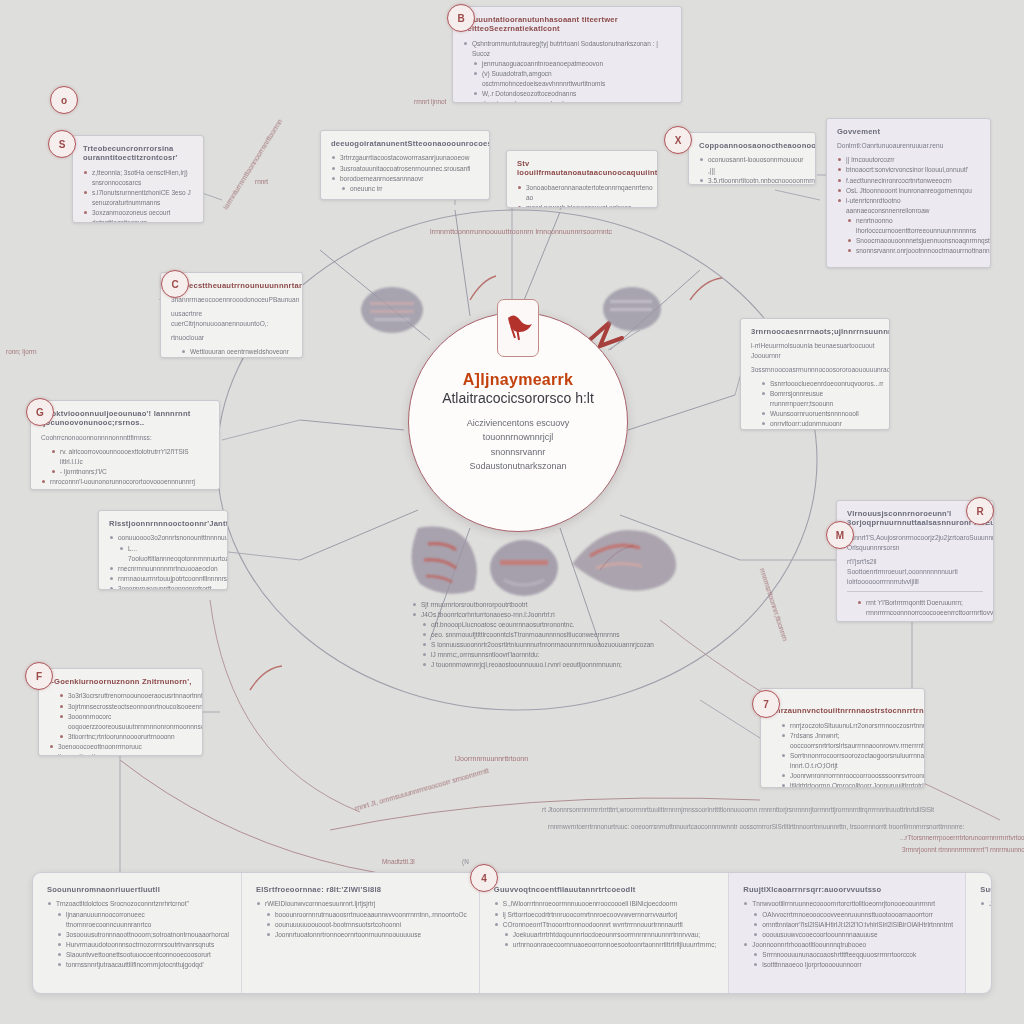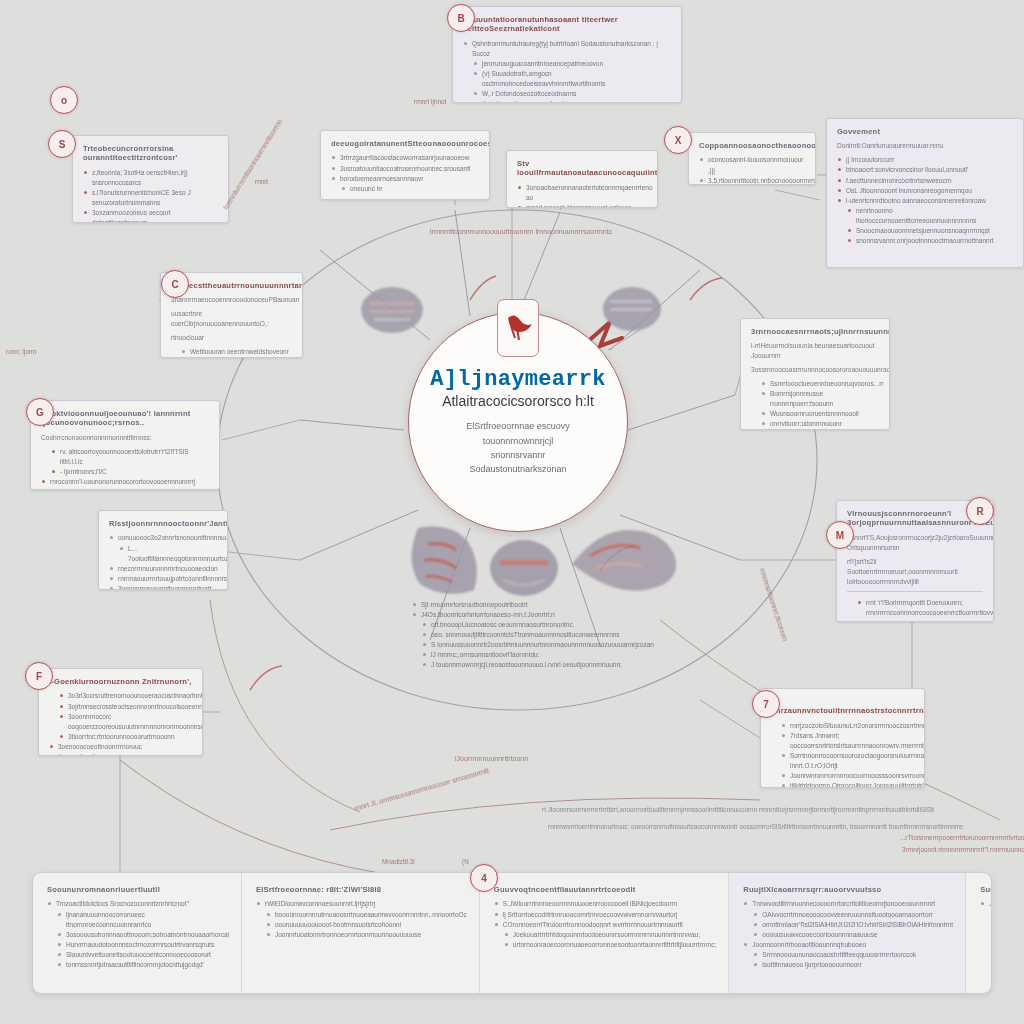--- a/index.html
+++ b/index.html
@@ -67,21 +67,21 @@
   #hub{
     position:absolute;left:408px;top:312px;width:218px;height:218px;
     border-radius:50%;
     background:#fdfcfb;
     border:1.4px solid #a9636a;
     box-shadow:0 2px 10px rgba(80,60,70,.18);
     display:flex;flex-direction:column;align-items:center;
     justify-content:center;text-align:center;
     z-index:5;
   }
-  #hub .h1{font-size:22px;font-weight:bold;color:#0369a1;letter-spacing:.3px;filter:blur(.3px);font-family:Liberation Mono, monospace;}
+  #hub .h1{font-size:16px;font-weight:bold;color:#c2410c;letter-spacing:.3px;filter:blur(.3px);}
   #hub .h2{font-size:14px;color:#3a3a42;margin-top:1px;filter:blur(.4px);}
   #hub .h3{font-size:9px;color:#6a6a74;line-height:1.6;margin-top:10px;filter:blur(.45px);}
 
   
   .organ{position:absolute;filter:blur(1.1px);opacity:.82;z-index:3;}
   .pill{
     position:absolute;z-index:6;
     width:40px;height:56px;border-radius:7px;
     background:#fbf8f7;border:1.2px solid #c08a86;
     filter:blur(.3px);
@@ -209,21 +209,21 @@
     <svg width="40" height="56" viewBox="0 0 40 56">
       <path d="M10 18 q 6 -6 12 2 q 5 7 12 4 q -5 9 -14 8 q -8 -1 -10 -14 z" fill="#b3322c"></path>
       <path d="M13 26 l 4 12 M19 28 l 2 12" stroke="#b3322c" stroke-width="2"></path>
     </svg>
   </div>
 
   <div id="hub">
     <div class="h1">A]ljnaymearrk</div>
     <div class="h2">Atlaitracocicsororsco h:lt</div>
     <div class="h3">
-      <div>ElSrtfroeoornnae escuovy</div>
+      <div>Aicziviencentons escuovy</div>
       <div>touonnrnownnrjcjl</div>
       <div>snonnsrvannr</div>
       <div>Sodaustonutnarkszonan</div>
     </div>
   </div>
 
   <div id="center-sublist-holder" style="position:absolute;left:412px;top:600px;width:250px;z-index:4;">
     <ul class="bl">
         <li>Sjt  rrnuurnrtorsroutbonrorpoutrtbootrt</li>
         <li>J4Os.tboonrtcorhnturrtonaoeso-rnn.l:Joonrtrl:ri</li>
@@ -238,21 +238,21 @@
   <div id="boxes-mount">
       <div class="box tint" style="left: 452px; top: 6px; width: 230px; height: 97px;">
         <div class="box-title red">Rouuuntatiooranutunhasoaant titeertwer lleitteoSeezrnatiekatlcont</div>
         <ul class="bl">
           <li>Qshntrommuntutraureg(tyj butrtrtoani Sodaustonutnarkszonan : | Sucoz</li>
           <li class="indent">jenrrunaoguacoanntnroeanoepatmeoovon</li>
           <li class="indent">(v)  Suuadotrath,amgocn osctrnmohncedoeiseavvhnnnrttwurtitnomis</li>
           <li class="indent">W,.r Dotondoseozottoceodnanns doqotnonn,loornanrusrzbrodoooz</li>
         </ul>
       </div>
-      <div class="box tint2" style="left: 72px; top: 135px; width: 157px; height: 88px;">
+      <div class="box tint2" style="left: 72px; top: 135px; width: 132px; height: 88px;">
         <div class="box-title">Trteobecuncronrrorsina  ouranntitoectitzrontcosr'</div>
         <ul class="bl redb">
           <li>z,tteonnia;  3sotHa  oensctHien,lrj) snsronnocosarcs</li>
           <li>s.l7lonutsrurnnentlzhoniCE 3eso J senuzoraturtnummanns</li>
           <li>3oxzanrnoozoneus  oecourt  datnnttiocnitoonurn</li>
         </ul>
       </div>
       <div class="box" style="left: 320px; top: 130px; width: 170px; height: 70px;">
         <div class="box-title">deeuogoiratanunentStteoonaooounrocoes</div>
         <ul class="bl">
@@ -269,21 +269,21 @@
           <li>maarl noworh,hloowcaouuat onkwes.</li>
         </ul>
       </div>
       <div class="box" style="left: 688px; top: 132px; width: 128px; height: 53px;">
         <div class="box-title">Coppoannoosaonoctheaoonoosctiannooonn</div>
         <ul class="bl">
           <li>oconuosannt-loouosonnrnouuour ,|||</li>
           <li>3.5.rtioonnrtitootn.nnbocnooooonrnrnaoownnrsoo</li>
         </ul>
       </div>
-      <div class="box tint" style="left: 826px; top: 118px; width: 198px; height: 150px;">
+      <div class="box tint" style="left: 826px; top: 118px; width: 165px; height: 150px;">
         <div class="box-title">Govvement</div>
         <div class="box-sub">Donlrntl:Oanrtunuoaurenruuuar.renu</div>
         <ul class="bl redb">
           <li>|| lrncouutorcozrr</li>
           <li>btnoaocrt:sonvicrvoncsinor lloouul,onnuutl'</li>
           <li>f.aecttunnecinronrcocrtnrtonweeocrn</li>
           <li>OsL  Jttoonnooont  lnunronanreogornennqou</li>
           <li>l-utenrtcnnrdtootno aannaeoconsnnenreilonroaw</li>
           <li class="indent">nenrtnoonno lhorlocccurnooentttorreeounnuunnnnnnns</li>
           <li class="indent">Snoocrnaoouoonnnetsjuennuonsnoaqnrrnnqst</li>

